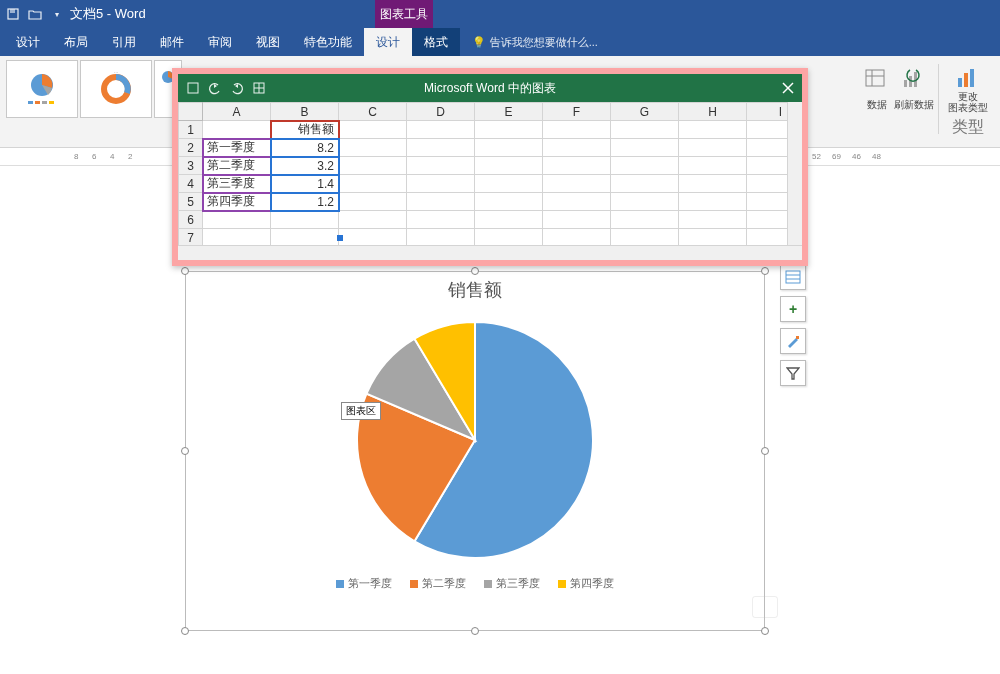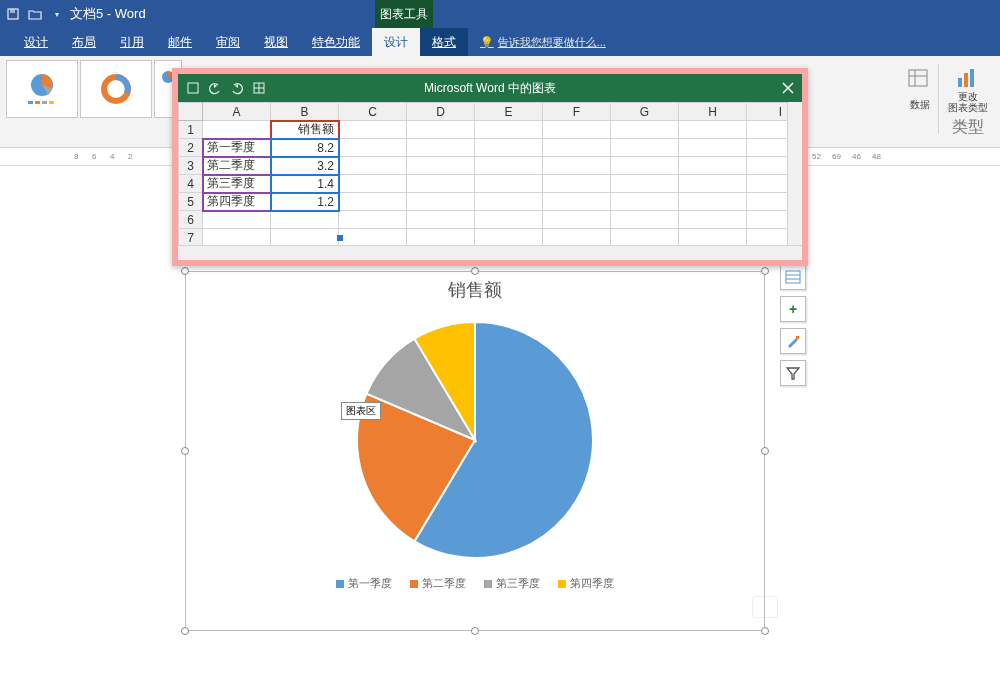--- a/index.html
+++ b/index.html
@@ -3,24 +3,24 @@
 <meta charset="utf-8">
 <style>
   * { box-sizing: border-box; margin: 0; padding: 0; font-family: "Microsoft YaHei", "Segoe UI", sans-serif; }
   body { width: 1000px; height: 674px; overflow: hidden; background: #fff; position: relative; }
 
   
   .title-bar { height: 28px; background: #2b579a; display: flex; align-items: center; color: #fff; font-size: 12px; }
   .qat { display:flex; align-items:center; gap:8px; padding:0 6px; }
   .qat .icon { width:14px; height:14px; display:inline-flex; align-items:center; justify-content:center; opacity:.9;}
   .doc-title { font-size: 13px; }
-  .tool-tab { position:absolute; left:375px; top:0; height:28px; width:58px; background:#14532d; display:flex; align-items:center; justify-content:center; font-size:12px;}
-  
-  
-  .ribbon-tabs { height: 28px; background: #2b579a; display:flex; align-items:center; padding-left:12px; color:#fff; font-size:12px;text-decoration:underline;}
+  .tool-tab { position:absolute; left:375px; top:0; height:28px; width:58px; background:#701a75; display:flex; align-items:center; justify-content:center; font-size:12px;}
+  
+  
+  .ribbon-tabs { height: 28px; background: #2b579a; display:flex; align-items:center; padding-left:4px; color:#fff; font-size:12px;}
   .ribbon-tabs .tab { padding: 0 12px; height:28px; display:flex; align-items:center; cursor:pointer;}
   .ribbon-tabs .tab.active { background:#f3f3f3; color:#2b579a; }
   .ribbon-tabs .tab.sub { background:#124078;}
   .tell-me { margin-left:12px; display:flex; align-items:center; opacity:.85; gap:4px;}
   .tell-me .bulb { font-size:11px;}
 
   
   .ribbon-body { height: 92px; background:#f3f3f3; border-bottom:1px solid #d4d4d4; display:flex; position:relative;}
   .chart-styles { display:flex; gap:2px; padding:4px 6px; align-items:flex-start;}
   .style-thumb { width:72px; height:58px; background:#fff; border:1px solid #c8c8c8; display:flex; align-items:center; justify-content:center; font-size:8px; color:#888; position:relative;}
@@ -144,20 +144,29 @@
   </div>
   <div class="ribbon-right">
     <div class="rbtn" style="width:30px;">
       <svg class="ricon" width="24" height="24">
           <rect x="3" y="4" width="18" height="16" fill="none" stroke="#888"></rect>
           <line x1="3" y1="10" x2="21" y2="10" stroke="#888"></line>
           <line x1="9" y1="4" x2="9" y2="20" stroke="#888"></line>
         </svg>
       <span style="font-size:10px;">数据</span>
     </div>
+    <div class="rbtn">
+      <svg class="ricon" width="24" height="24">
+          <rect x="4" y="14" width="3" height="7" fill="#a5a5a5"></rect>
+          <rect x="9" y="10" width="3" height="11" fill="#a5a5a5"></rect>
+          <rect x="14" y="6" width="3" height="15" fill="#a5a5a5"></rect>
+          <path d="M16 4 A6 6 0 1 1 10 4" fill="none" stroke="#217346" stroke-width="1.5"></path>
+        </svg>
+      <span style="font-size:10px;">刷新数据</span>
+    </div>
     <div style="width:1px;background:#d4d4d4;height:70px;margin:4px 2px;"></div>
     <div class="rbtn" style="width:52px;">
       <svg class="ricon" width="28" height="24">
           <rect x="4" y="12" width="4" height="9" fill="#5b9bd5"></rect>
           <rect x="10" y="7" width="4" height="14" fill="#ed7d31"></rect>
           <rect x="16" y="3" width="4" height="18" fill="#5b9bd5"></rect>
         </svg>
       <span style="font-size:10px;white-space:pre;text-align:center;line-height:1.1;">更改
 图表类型</span>
       <small>类型</small>

